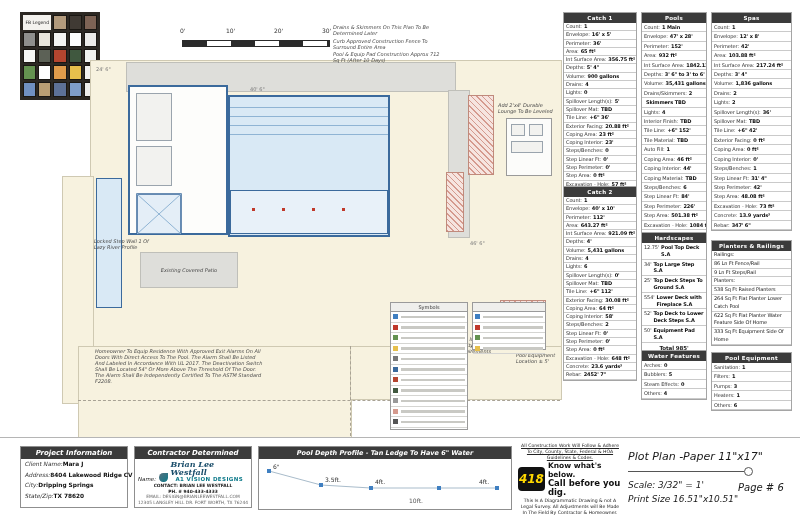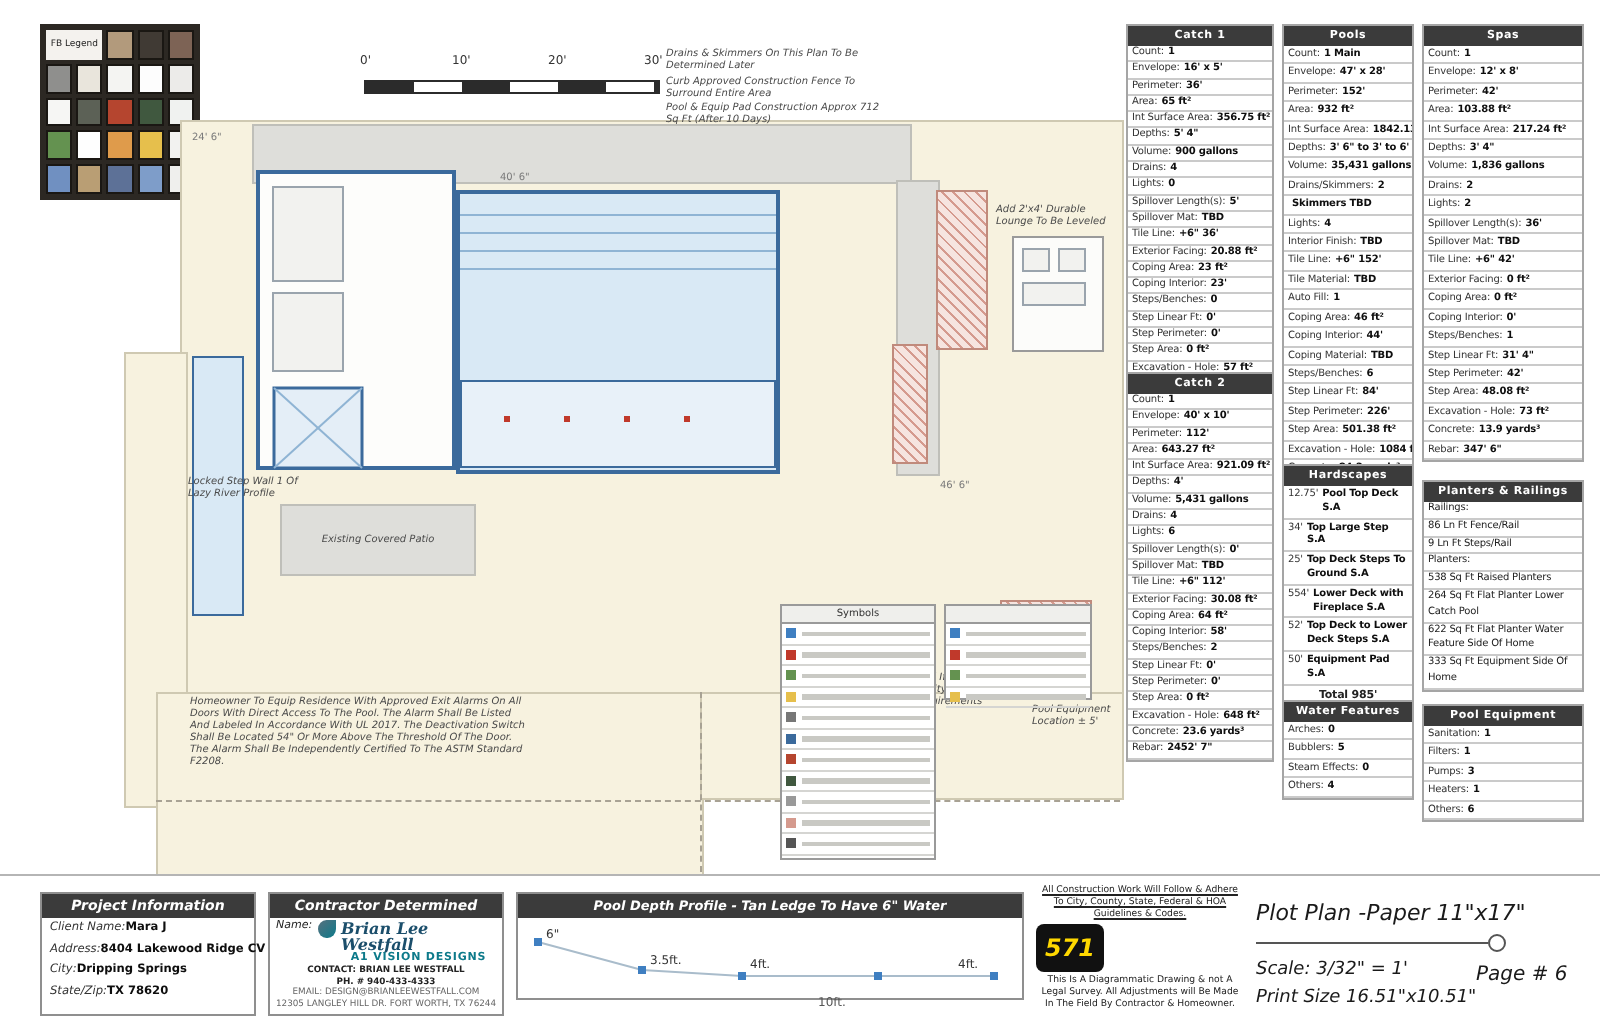--- a/index.html
+++ b/index.html
@@ -729,57 +729,61 @@
     <div class="proj">
         <div class="frow"><span class="tl">Client Name:</span><span class="tv">Mara J</span></div>
         <div class="frow"><span class="tl">Address:</span><span class="tv">8404 Lakewood Ridge CV</span></div>
         <div class="frow"><span class="tl">City:</span><span class="tv">Dripping Springs</span></div>
         <div class="frow"><span class="tl">State/Zip:</span><span class="tv">TX 78620</span></div>
       </div>
   </div>
 
   <div class="fbox" style="left:134px;top:446px;width:118px;height:62px;">
     <div class="hd">Contractor Determined</div>
-    <div style="display:flex;align-items:flex-start;gap:3px;padding:1px 3px;">
+    <div style="display:flex;align-items:flex-end;gap:3px;padding:1px 3px;">
       <span style="font-size:5.5px;font-style:italic;">Name:</span>
       <span style="width:9px;height:9px;border-radius:50% 0 50% 50%;background:linear-gradient(135deg,#57707e,#0d7a8a);display:inline-block;"></span>
       <span style="display:flex;flex-direction:column;align-items:center;">
         <span class="script">Brian Lee Westfall</span>
         <span class="brand">A1 VISION DESIGNS</span>
       </span>
     </div>
     <div class="contractor-lines" style="font-weight:bold;">CONTACT: BRIAN LEE WESTFALL</div>
     <div class="contractor-lines" style="font-weight:bold;">PH. # 940-433-4333</div>
     <div class="contractor-lines" style="color:#666;">EMAIL: DESIGN@BRIANLEEWESTFALL.COM</div>
     <div class="contractor-lines" style="color:#666;">12305 LANGLEY HILL DR. FORT WORTH, TX 76244</div>
   </div>
 
-  <div class="fbox" style="left:258px;top:446px;width:254px;height:54px;">
+  <div class="fbox" style="left:258px;top:446px;width:254px;height:64px;">
     <div class="hd" style="font-size:6.5px;">Pool Depth Profile - Tan Ledge To Have 6" Water</div>
     <svg width="252" height="48" style="display:block">
       <polyline points="10,12 62,26 112,29 180,29 238,29" fill="none" stroke="#a9bccb" stroke-width="1"></polyline>
       <rect x="8" y="10" width="4" height="4" fill="#3f7fc1"></rect>
       <rect x="60" y="24" width="4" height="4" fill="#3f7fc1"></rect>
       <rect x="110" y="27" width="4" height="4" fill="#3f7fc1"></rect>
       <rect x="178" y="27" width="4" height="4" fill="#3f7fc1"></rect>
       <rect x="236" y="27" width="4" height="4" fill="#3f7fc1"></rect>
       <text x="14" y="10" font-size="6" fill="#333">6"</text>
       <text x="66" y="23" font-size="6" fill="#333">3.5ft.</text>
       <text x="116" y="25" font-size="6" fill="#333">4ft.</text>
       <text x="220" y="25" font-size="6" fill="#333">4ft.</text>
       <text x="150" y="44" font-size="6" fill="#555">10ft.</text>
     </svg>
   </div>
 
   <div class="abs" style="left:518px;top:443px;width:104px;">
     <div class="note-sm u">All Construction Work Will Follow &amp; Adhere To City, County, State, Federal &amp; HOA Guidelines &amp; Codes.</div>
     <div style="display:flex;align-items:center;gap:3px;margin-top:2px;">
       <div id="logo811">
-          <span>571</span>
-        </div>
+          <span>418</span>
+        </div>
+      <div>
+        <div class="below">Know what's below.</div>
+        <div class="below" style="font-size:8.5px;">Call before you dig.</div>
+      </div>
     </div>
     <div class="note-sm" style="margin-top:2px;">This Is A Diagrammatic Drawing &amp; not A Legal Survey. All Adjustments will Be Made In The Field By Contractor &amp; Homeowner.</div>
   </div>
 
   <div id="plot-title" class="abs hand" style="left:628px;top:450px;">Plot Plan -Paper 11"x17"</div>
   <div id="plot-underline" class="abs" style="left:628px;top:471px;width:116px;"></div>
   <div id="plot-circle" class="abs" style="left:744px;top:467px;"></div>
   <div class="abs hand plot-sub" style="left:628px;top:480px;">Scale: 3/32" = 1'</div>
   <div class="abs hand plot-sub" style="left:628px;top:494px;">Print Size 16.51"x10.51"</div>
   <div class="abs hand" style="left:738px;top:482px;font-size:10px;">Page # 6</div>

